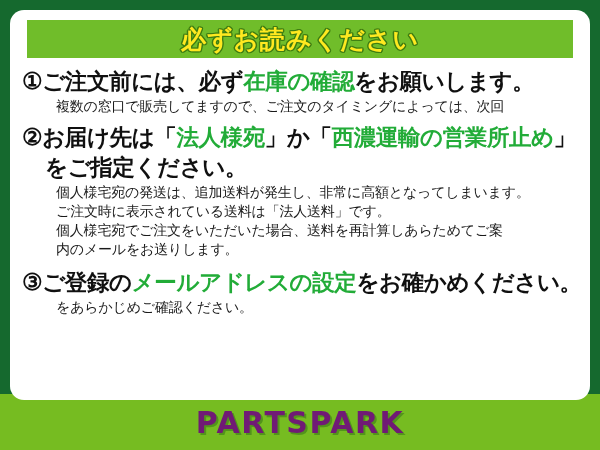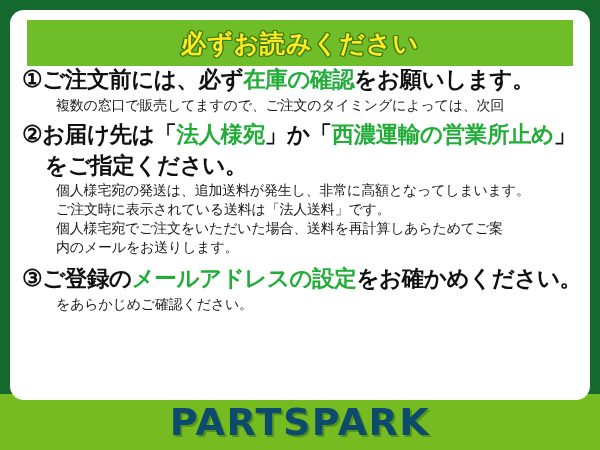--- a/index.html
+++ b/index.html
@@ -33,23 +33,23 @@
     height: 56px;
     background: #76bc21;
     display: flex;
     align-items: center;
     justify-content: center;
     z-index: 1;
   }
   #footer-brand {
     font-family: "DejaVu Sans", "Liberation Sans", sans-serif;
     font-weight: 700;
-    font-size: 38px;
+    font-size: 30px;
     letter-spacing: 1.5px;
-    color: #0c4a6e;
+    color: #701a75;
     text-shadow: 2px 2px 0 rgba(40, 100, 20, 0.45);
     white-space: nowrap;
   }
 
   
   #content-panel {
     position: absolute;
     left: 10px;
     top: 10px;
     width: 580px;
@@ -61,21 +61,21 @@
     overflow: hidden;
     padding: 0;
   }
 
   
   #header-band {
     position: absolute;
     left: 17px;
     top: 10px;
     width: 546px;
-    height: 46px;
+    height: 38px;
     background: #70bd2a;
     display: flex;
     align-items: center;
     justify-content: center;
   }
   #header-title {
     font-family: "DejaVu Sans", "Liberation Sans", sans-serif;
     font-weight: 700;
     font-size: 25px;
     letter-spacing: 1px;
@@ -96,21 +96,21 @@
     width: 580px;
     padding: 0 10px 0 12px;
     box-sizing: border-box;
   }
 
   .notice-item {
     margin: 0 0 6px 0;
   }
 
   .item-heading {
-    font-family: Liberation Mono, monospace;
+    font-family: Liberation Sans, sans-serif;
     font-weight: 700;
     font-size: 22.5px;
     line-height: 30px;
     color: #101010;
     letter-spacing: -0.4px;
     white-space: nowrap;
   }
   .item-heading .num {
     font-size: 23px;
   }

